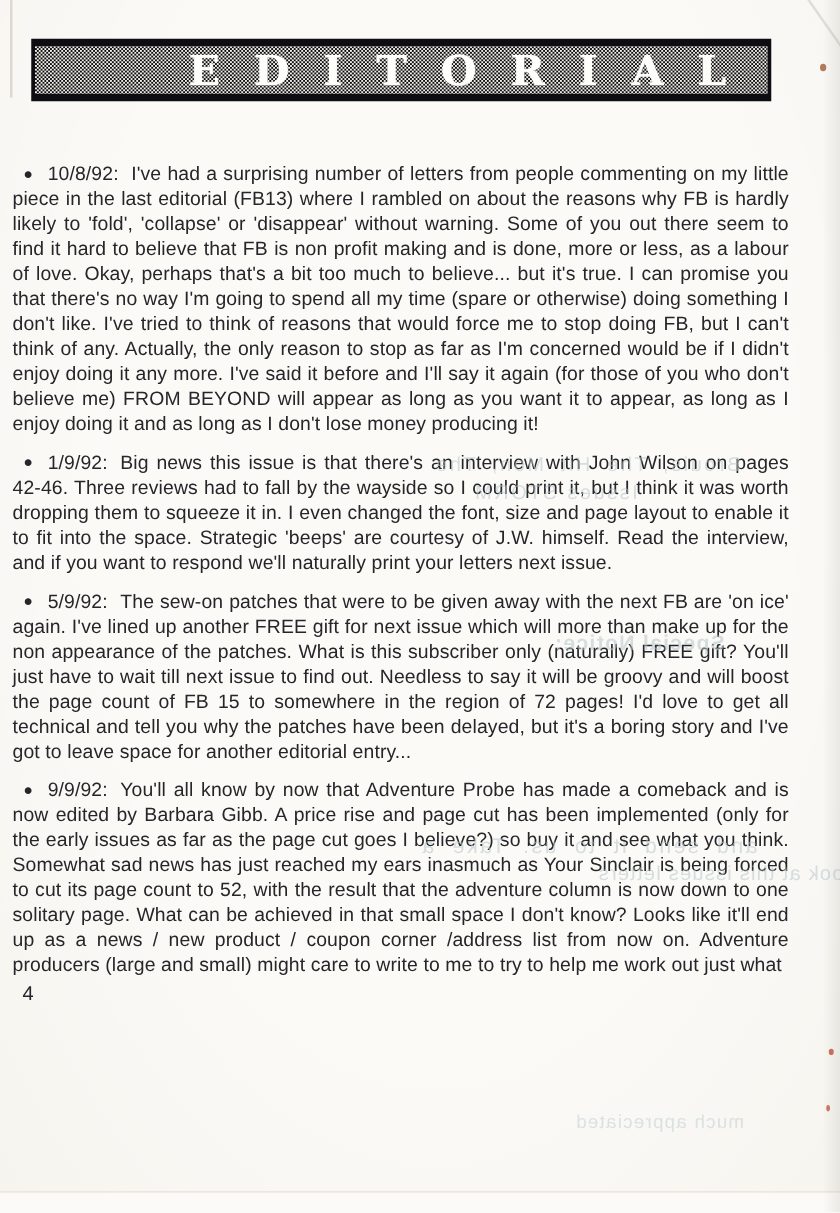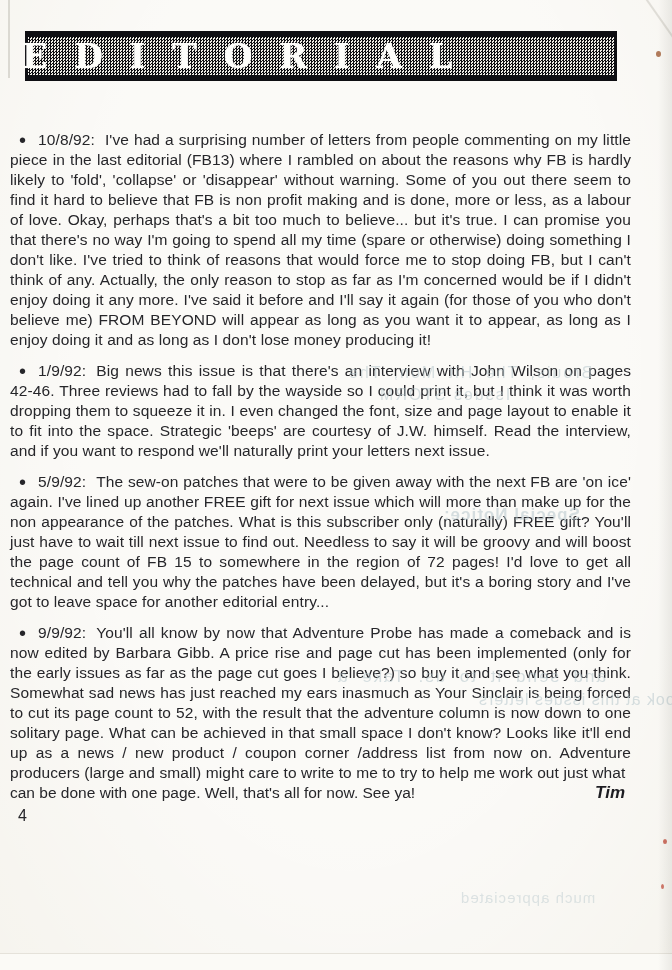--- a/index.html
+++ b/index.html
@@ -18,21 +18,21 @@
   
   .banner {
     position:absolute; left:25px; top:31px;
     width:586px; height:38px;
     border-top:6px solid var(--banner-dark, #0e0e12);
     border-bottom:6px solid var(--banner-dark, #0e0e12);
     border-left:3px solid var(--banner-dark, #0e0e12);
     border-right:3px solid var(--banner-dark, #0e0e12);
     background:repeating-conic-gradient(var(--banner-dark, #0e0e12) 0% 25%, #efede6 0% 50%);
     background-size:3px 3px;
-    display:flex; align-items:center; justify-content:flex-start;
+    display:flex; align-items:center; justify-content:flex-end;
   }
   .banner-text {
     font-family:"DejaVu Serif", serif;
     font-weight:bold; font-size:33px;
     letter-spacing:27px;
     color:#fdfdfa;
     white-space:nowrap;
     text-shadow:0 0 1px rgba(255,255,255,.9);
     transform:translateX(-6px);
   }
@@ -115,24 +115,20 @@
   <div class="body-col">
 
     <p class="entry"><span class="bullet">•</span><span class="date">10/8/92:</span><span>I've had a surprising number of letters from people commenting on my little piece in the last editorial (FB13) where I rambled on about the reasons why FB is hardly likely to 'fold', 'collapse' or 'disappear' without warning. Some of you out there seem to find it hard to believe that FB is non profit making and is done, more or less, as a labour of love. Okay, perhaps that's a bit too much to believe... but it's true. I can promise you that there's no way I'm going to spend all my time (spare or otherwise) doing something I don't like. I've tried to think of reasons that would force me to stop doing FB, but I can't think of any. Actually, the only reason to stop as far as I'm concerned would be if I didn't enjoy doing it any more. I've said it before and I'll say it again (for those of you who don't believe me) FROM BEYOND will appear as long as you want it to appear, as long as I enjoy doing it and as long as I don't lose money producing it!</span></p>
 
     <p class="entry"><span class="bullet">•</span><span class="date">1/9/92:</span><span>Big news this issue is that there's an interview with John Wilson on pages 42-46. Three reviews had to fall by the wayside so I could print it, but I think it was worth dropping them to squeeze it in. I even changed the font, size and page layout to enable it to fit into the space. Strategic 'beeps' are courtesy of J.W. himself. Read the interview, and if you want to respond we'll naturally print your letters next issue.</span></p>
 
     <p class="entry"><span class="bullet">•</span><span class="date">5/9/92:</span><span>The sew-on patches that were to be given away with the next FB are 'on ice' again. I've lined up another FREE gift for next issue which will more than make up for the non appearance of the patches. What is this subscriber only (naturally) FREE gift? You'll just have to wait till next issue to find out. Needless to say it will be groovy and will boost the page count of FB 15 to somewhere in the region of 72 pages! I'd love to get all technical and tell you why the patches have been delayed, but it's a boring story and I've got to leave space for another editorial entry...</span></p>
 
     <p class="entry" style="margin-bottom:0;"><span class="bullet">•</span><span class="date">9/9/92:</span><span>You'll all know by now that Adventure Probe has made a comeback and is now edited by Barbara Gibb. A price rise and page cut has been implemented (only for the early issues as far as the page cut goes I believe?) so buy it and see what you think. Somewhat sad news has just reached my ears inasmuch as Your Sinclair is being forced to cut its page count to 52, with the result that the adventure column is now down to one solitary page. What can be achieved in that small space I don't know? Looks like it'll end up as a news / new product / coupon corner /address list from now on. Adventure producers (large and small) might care to write to me to try to help me work out just what</span></p>
 
-    <div class="closing-row">
-      <span>can be done with one page. Well, that's all for now. See ya!</span>
-      <span class="signature">Tim</span>
-    </div>
 
     <div class="page-num">4</div>
   </div>
 
   <div class="ghost g1">Brouis, The Hit Mon, The</div>
   <div class="ghost g2">Issues STORM</div>
   <div class="ghost g3">Special Notice:</div>
   <div class="ghost g4">and send it to us. Take a</div>
   <div class="ghost g5">look at this issues letters</div>
   <div class="ghost g6">much appreciated</div>

